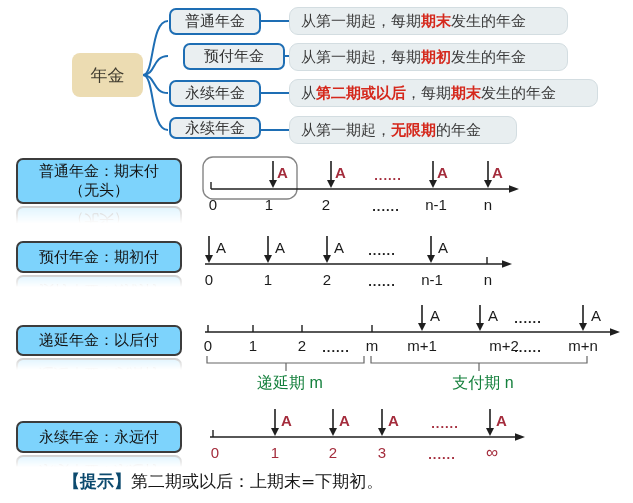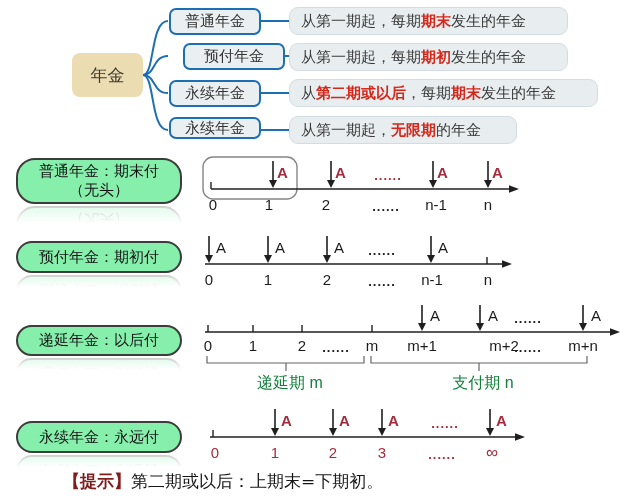--- a/index.html
+++ b/index.html
@@ -9,37 +9,37 @@
 
   
   .node{position:absolute;display:flex;align-items:center;justify-content:center;box-sizing:border-box;white-space:nowrap}
   .root{background:#ecdcb2;border-radius:8px;font-size:17px;color:#3e3a2e}
   .type{background:#eaeff1;border:2px solid #1e6eb4;border-radius:7px;font-size:15px;color:#333333}
   .desc{background:#e8eef0;border:1px solid #d3dde1;border-radius:9px;font-size:15px;color:#3a3a3a;
         justify-content:flex-start;padding:0 11px}
   .desc b{color:#d5281c;font-weight:bold}
 
   
-  .tl-box{position:absolute;background:#86efac;border:2px solid #3c3c3c;border-radius:19px;
+  .tl-box{position:absolute;background:#7dd3fc;border:2px solid #3c3c3c;border-radius:7px;
           display:flex;flex-direction:column;align-items:center;justify-content:center;
           font-size:15px;color:#141414;line-height:1.25;box-sizing:border-box;white-space:nowrap;
           -webkit-box-reflect:below 2px linear-gradient(transparent 62%, rgba(0,0,0,0.25))}
 
   
   .tick{position:absolute;transform:translateX(-50%);font-size:15px;color:#1b1b1b;white-space:nowrap}
   .tick.red{color:#a42c3c}
   .alabel{position:absolute;font-size:15px;font-weight:600;color:#a42c3c}
   .alabel.black{color:#1b1b1b;font-weight:500}
   .dots{position:absolute;transform:translateX(-50%);font-size:13px;letter-spacing:1px;color:#1b1b1b;font-weight:600}
   .dots.red{color:#a42c3c}
   .brace-label{position:absolute;transform:translateX(-50%);font-size:16px;color:#15803d;white-space:nowrap}
 
   
   .note{position:absolute;font-family:"DejaVu Serif","Liberation Serif",serif;font-size:17px;color:#151515;white-space:nowrap}
-  .note .tag{color:#7f1d1d;font-weight:bold}
+  .note .tag{color:#0c4a6e;font-weight:bold}
 </style>
 </head>
 <body>
 
 <div class="stage">
 
   <svg class="layer" width="633" height="503" viewBox="0 0 633 503">
 
     <g stroke="#1e6eb4" stroke-width="2" fill="none">
       <path d="M143,75 C155,75 150,21 168,21"></path>

